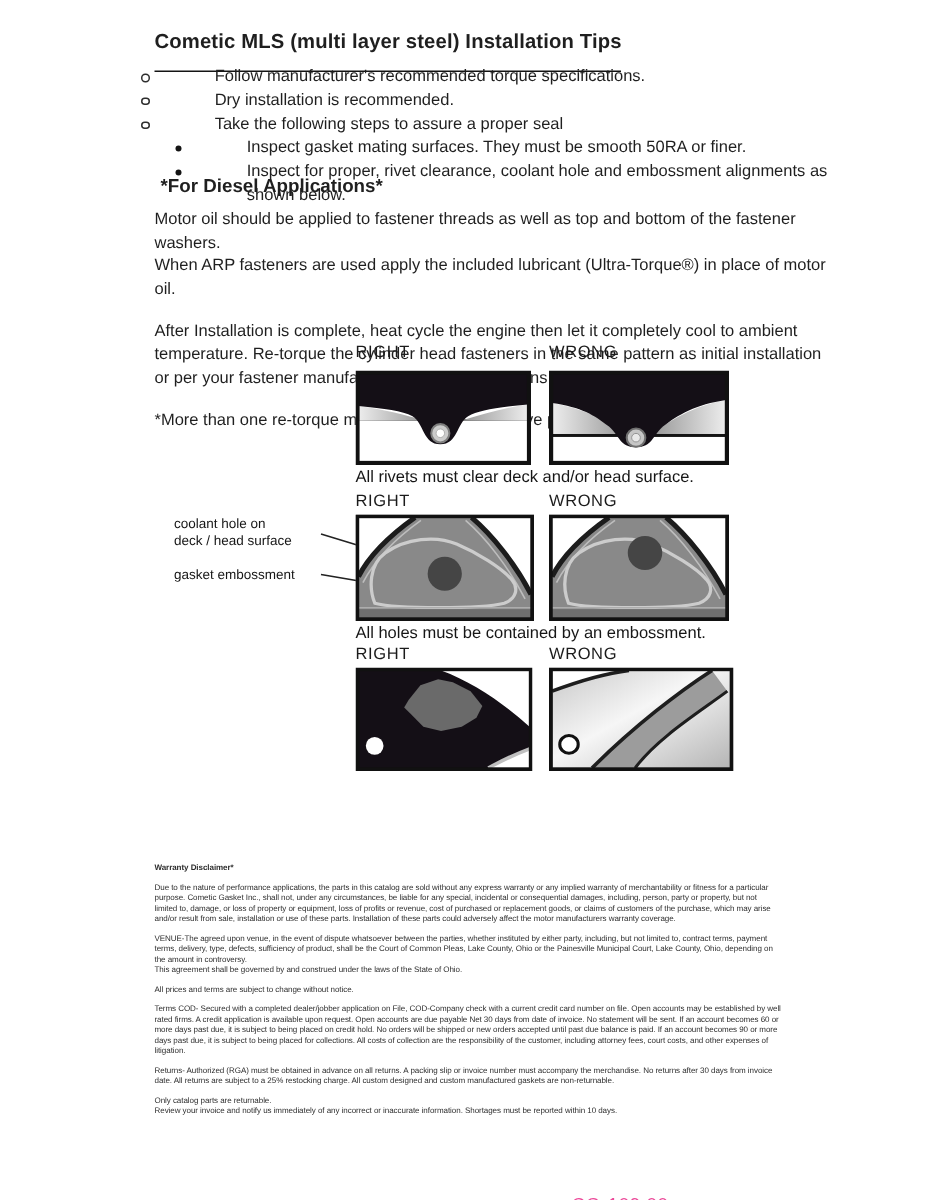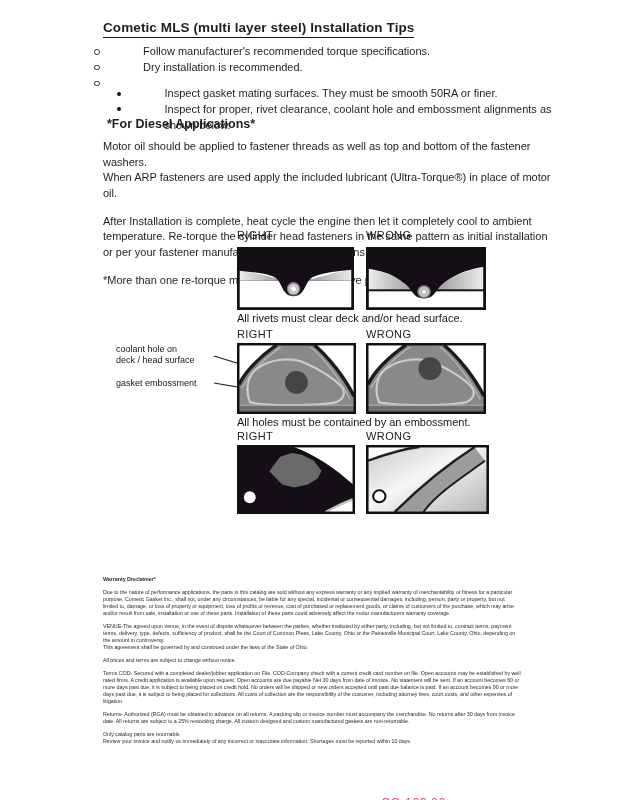--- a/index.html
+++ b/index.html
@@ -3,21 +3,21 @@
 <meta charset="utf-8">
 <style>
   html,body{margin:0;padding:0;background:#ffffff;}
   .page{position:relative;width:618px;height:800px;background:#ffffff;overflow:hidden;
         font-family:"Liberation Sans", sans-serif;color:#1f1f1f;}
   .abs{position:absolute;}
   .pre{white-space:pre-line;}
 
   
   .title{left:103px;top:20px;font-size:13.5px;font-weight:bold;
-         border-bottom:1.7px solid #141414;padding-bottom:2px;letter-spacing:0.1px;}
+         border-bottom:1.7px solid #141414;padding-bottom:12px;letter-spacing:0.1px;}
   .bullets{left:94px;top:44px;width:470px;font-size:11px;line-height:15.8px;}
   .li{display:flex;align-items:flex-start;gap:40px;}
   .li.sub{margin-left:23px;}
   .b-open{flex:none;width:3.6px;height:3.6px;border:1px solid #2e2e2e;border-radius:50%;
           margin:5px 3.5px 0 0;}
   .b-dot{flex:none;width:4px;height:4px;background:#141414;border-radius:50%;
          margin:5.5px 3.5px 0 0;}
 
   
   .diesel{left:103px;top:117px;width:452px;font-size:11px;line-height:15.4px;}
@@ -51,20 +51,21 @@
     <div class="li">
       <span class="b-open"></span>
       <span>Follow manufacturer's recommended torque specifications.</span>
     </div>
     <div class="li">
       <span class="b-open"></span>
       <span>Dry installation is recommended.</span>
     </div>
     <div class="li">
       <span class="b-open"></span>
+      <span>Take the following steps to assure a proper seal</span>
     </div>
     <div class="li sub">
       <span class="b-dot"></span>
       <span>Inspect gasket mating surfaces.  They must be smooth 50RA or finer.</span>
     </div>
     <div class="li sub">
       <span class="b-dot"></span>
       <span>Inspect for proper, rivet clearance, coolant hole and embossment alignments as shown below.</span>
     </div>
   </div>

